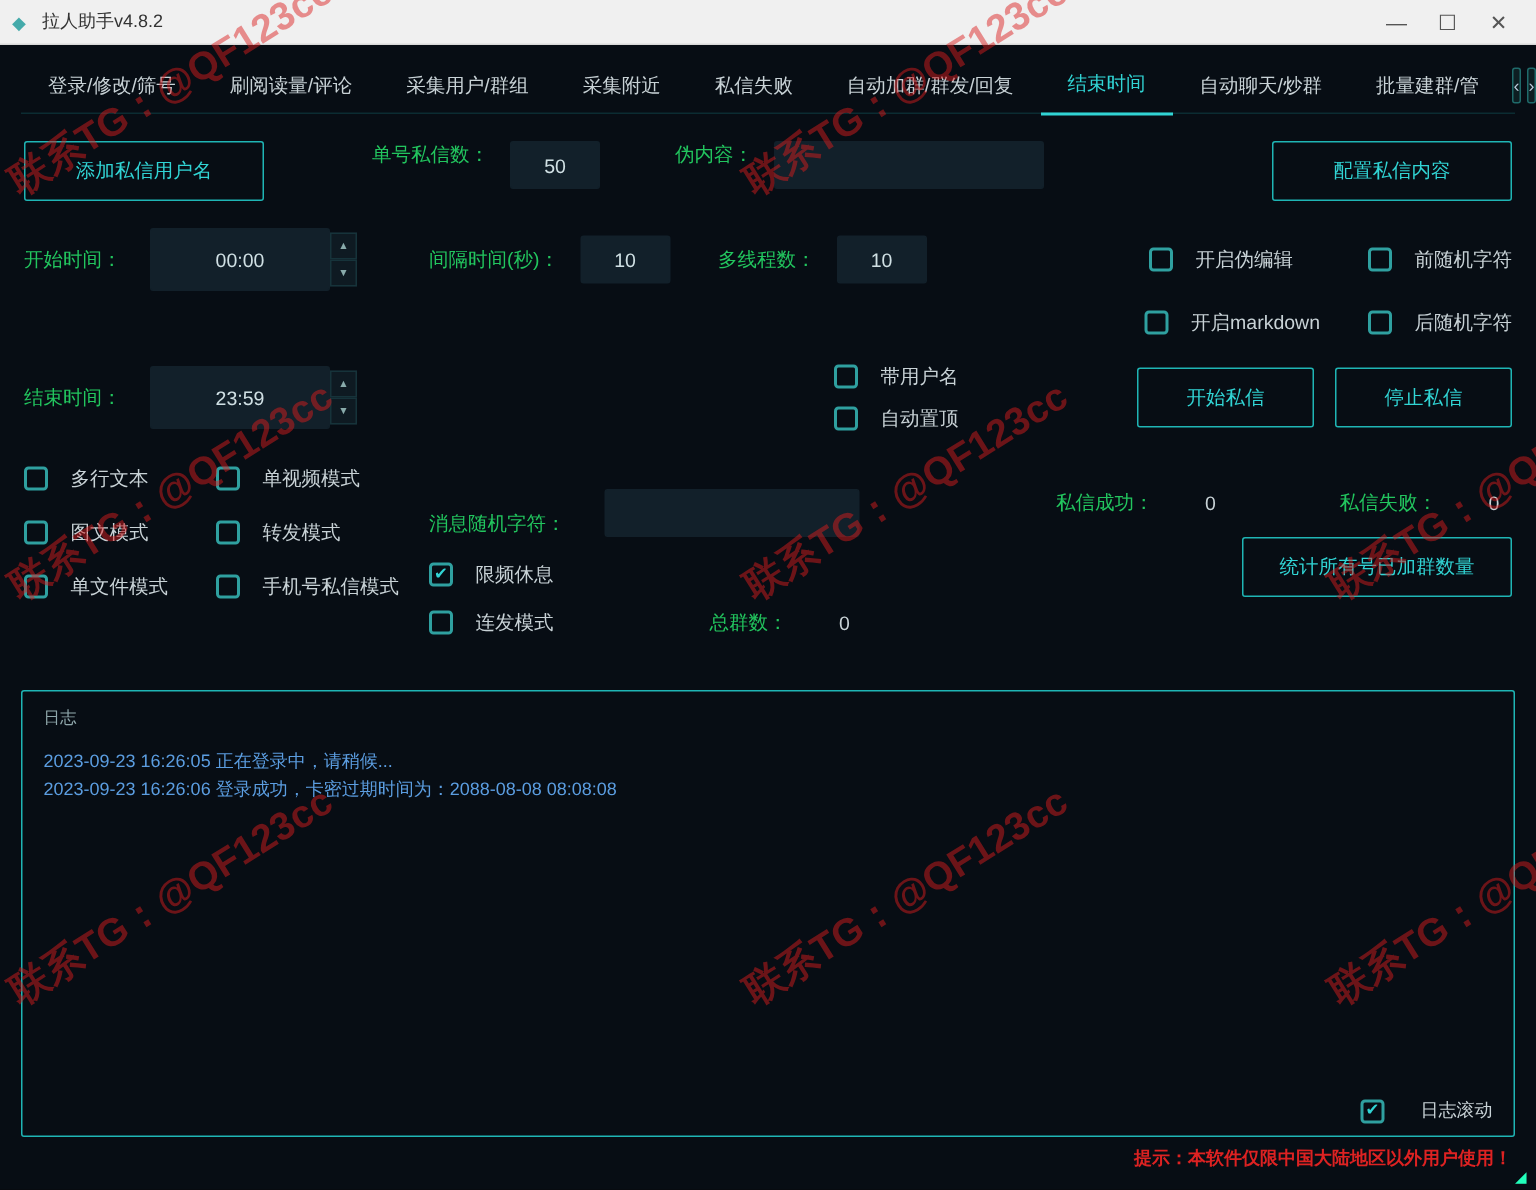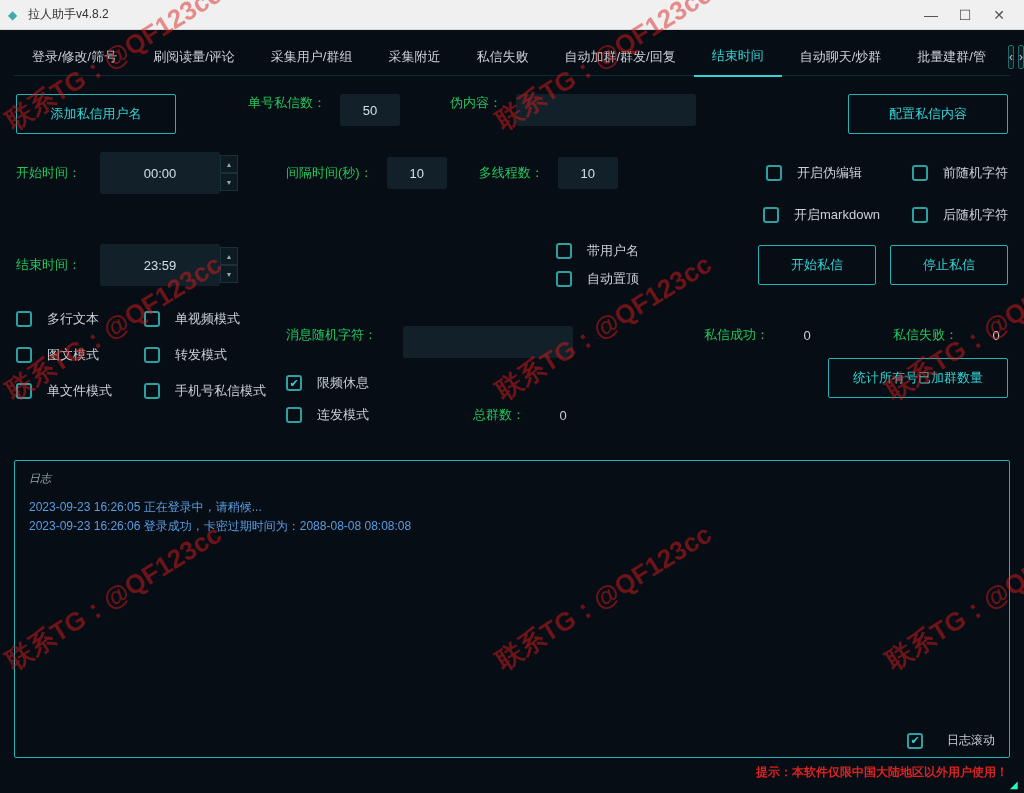--- a/index.html
+++ b/index.html
@@ -20,21 +20,21 @@
 .label { color: #22c55e; font-size: 13px; white-space: nowrap; }
 .input { height: 32px; background: #12202a; border: 1px solid #12202a; color: #d0e0e4; font-size: 13px; padding: 0 10px; border-radius: 2px; text-align: center; }
 .input.left { text-align: left; }
 .btn { border: 1px solid #1fb5b5; background: transparent; color: #31d4d4; font-size: 13px; height: 36px; display: flex; align-items: center; justify-content: center; cursor: pointer; border-radius: 2px; padding: 0 18px; }
 .check { display: flex; align-items: center; gap: 15px; color: #c8d2d6; font-size: 13px; cursor: pointer; white-space: nowrap; }
 .check .box { width: 16px; height: 16px; border: 2px solid #2fa0a0; border-radius: 3px; display: flex; align-items: center; justify-content: center; color: #31d4d4; font-size: 11px; line-height: 1; }
 .check .box.checked::after { content: "✔"; }
 .spinner { display: flex; flex-direction: column; }
 .spinbtn { width: 18px; height: 18px; background: #0e1a22; border: 1px solid #16333a; color: #8aa; font-size: 7px; display: flex; align-items: center; justify-content: center; cursor: pointer; }
 .logbox { border: 1px solid #1fb5b5; border-radius: 2px; padding: 10px 14px 8px; margin-top: 14px; flex: 1; display: flex; flex-direction: column; }
-.loglabel { color: #8fa7ab; font-size: 11px; margin-bottom: 12px; font-style: italic; }
+.loglabel { color: #8fa7ab; font-size: 11px; margin-bottom: 12px; }
 .logarea { flex: 1; color: #8a9ba0; font-size: 12px; font-family: Consolas, monospace; line-height: 1.6; white-space: pre-wrap; overflow: auto; }
 .logline { color: #5b9de0; }
 .logscroll { align-self: flex-end; margin-top: 6px; display: flex; align-items: center; gap: 24px; color: #c8d2d6; font-size: 12px; }
 .disclaimer { color: #d22; font-size: 12px; padding: 6px 2px 2px; font-weight: bold; text-align: right; }
 .watermark { position: absolute; color: rgba(220,30,30,.48); font-size: 26px; font-weight: bold; transform: rotate(-32deg); pointer-events: none; white-space: nowrap; z-index: 50; }
 .resizer { position: absolute; right: 2px; bottom: 2px; width: 12px; height: 12px; color: #2fb; font-size: 10px; cursor: se-resize; }
 .statval { color: #c8d2d6; font-size: 13px; display: inline-block; min-width: 24px; text-align: center; }
 </style>
 </head>
 <body>
@@ -166,21 +166,21 @@
           <label class="check">
               <span class="box"></span>
               <span>单文件模式</span>
             </label>
           <label class="check">
               <span class="box"></span>
               <span>手机号私信模式</span>
             </label>
         </div>
         <div style="display:flex;flex-direction:column;gap:16px">
-          <div style="display:flex;align-items:flex-start;gap:26px;margin-top:20px">
+          <div style="display:flex;align-items:flex-end;gap:26px;margin-top:20px">
             <span class="label">消息随机字符：</span>
             <input class="input left" style="width: 170px;" value="">
           </div>
           <div style="display:flex;gap:26px;align-items:center">
             <label class="check">
                 <span class="box checked"></span>
                 <span>限频休息</span>
               </label>
           </div>
           <div style="display:flex;gap:26px;align-items:center;margin-top:-2px">

